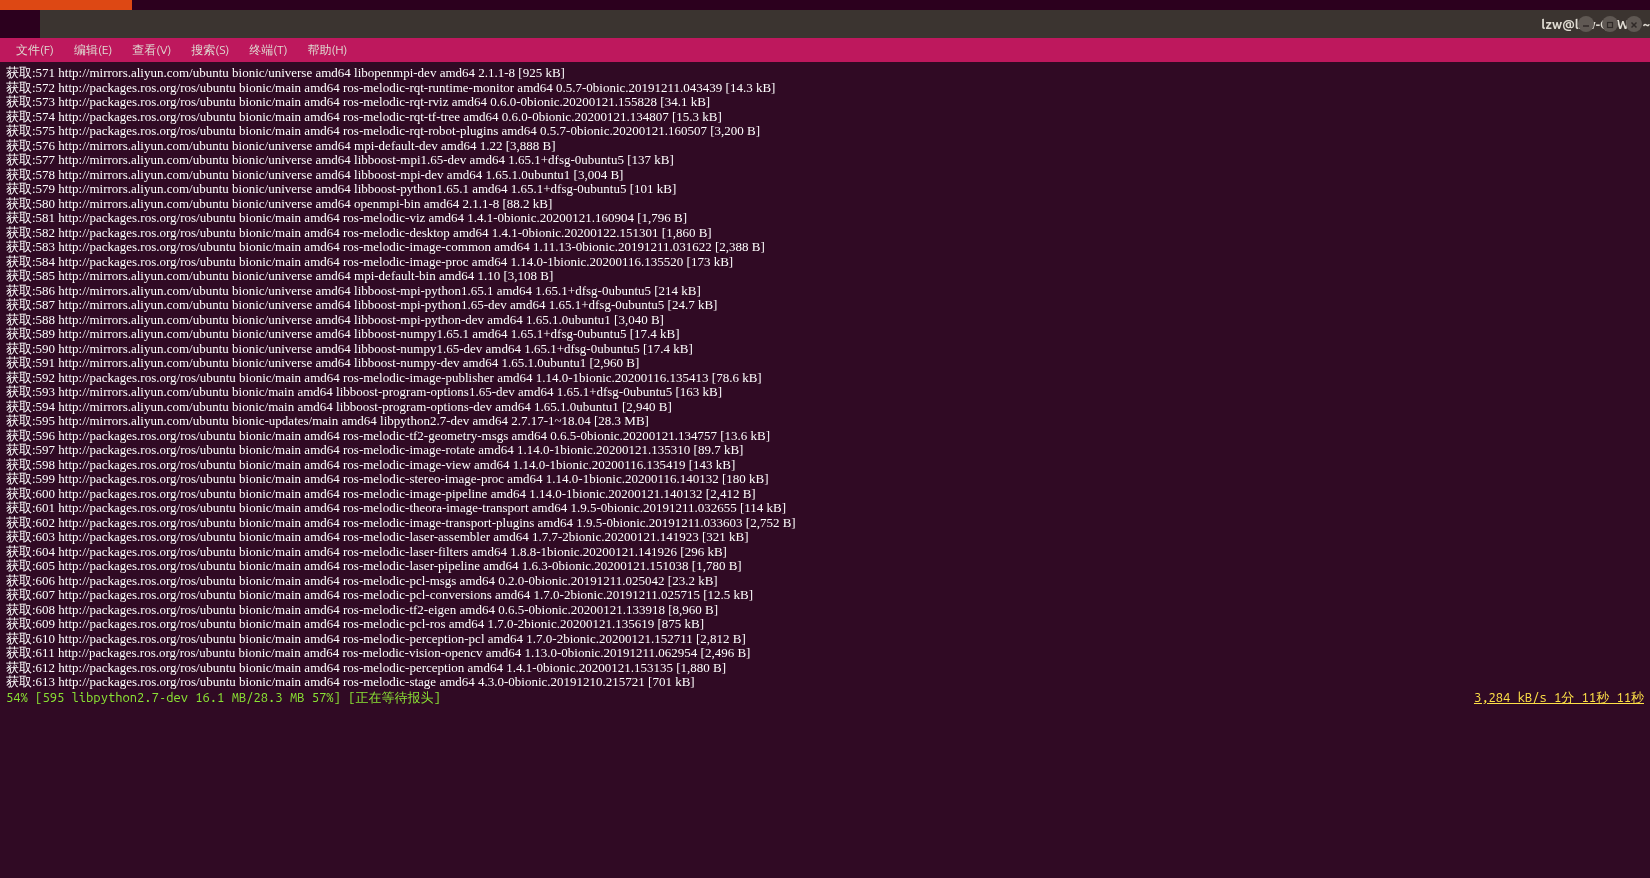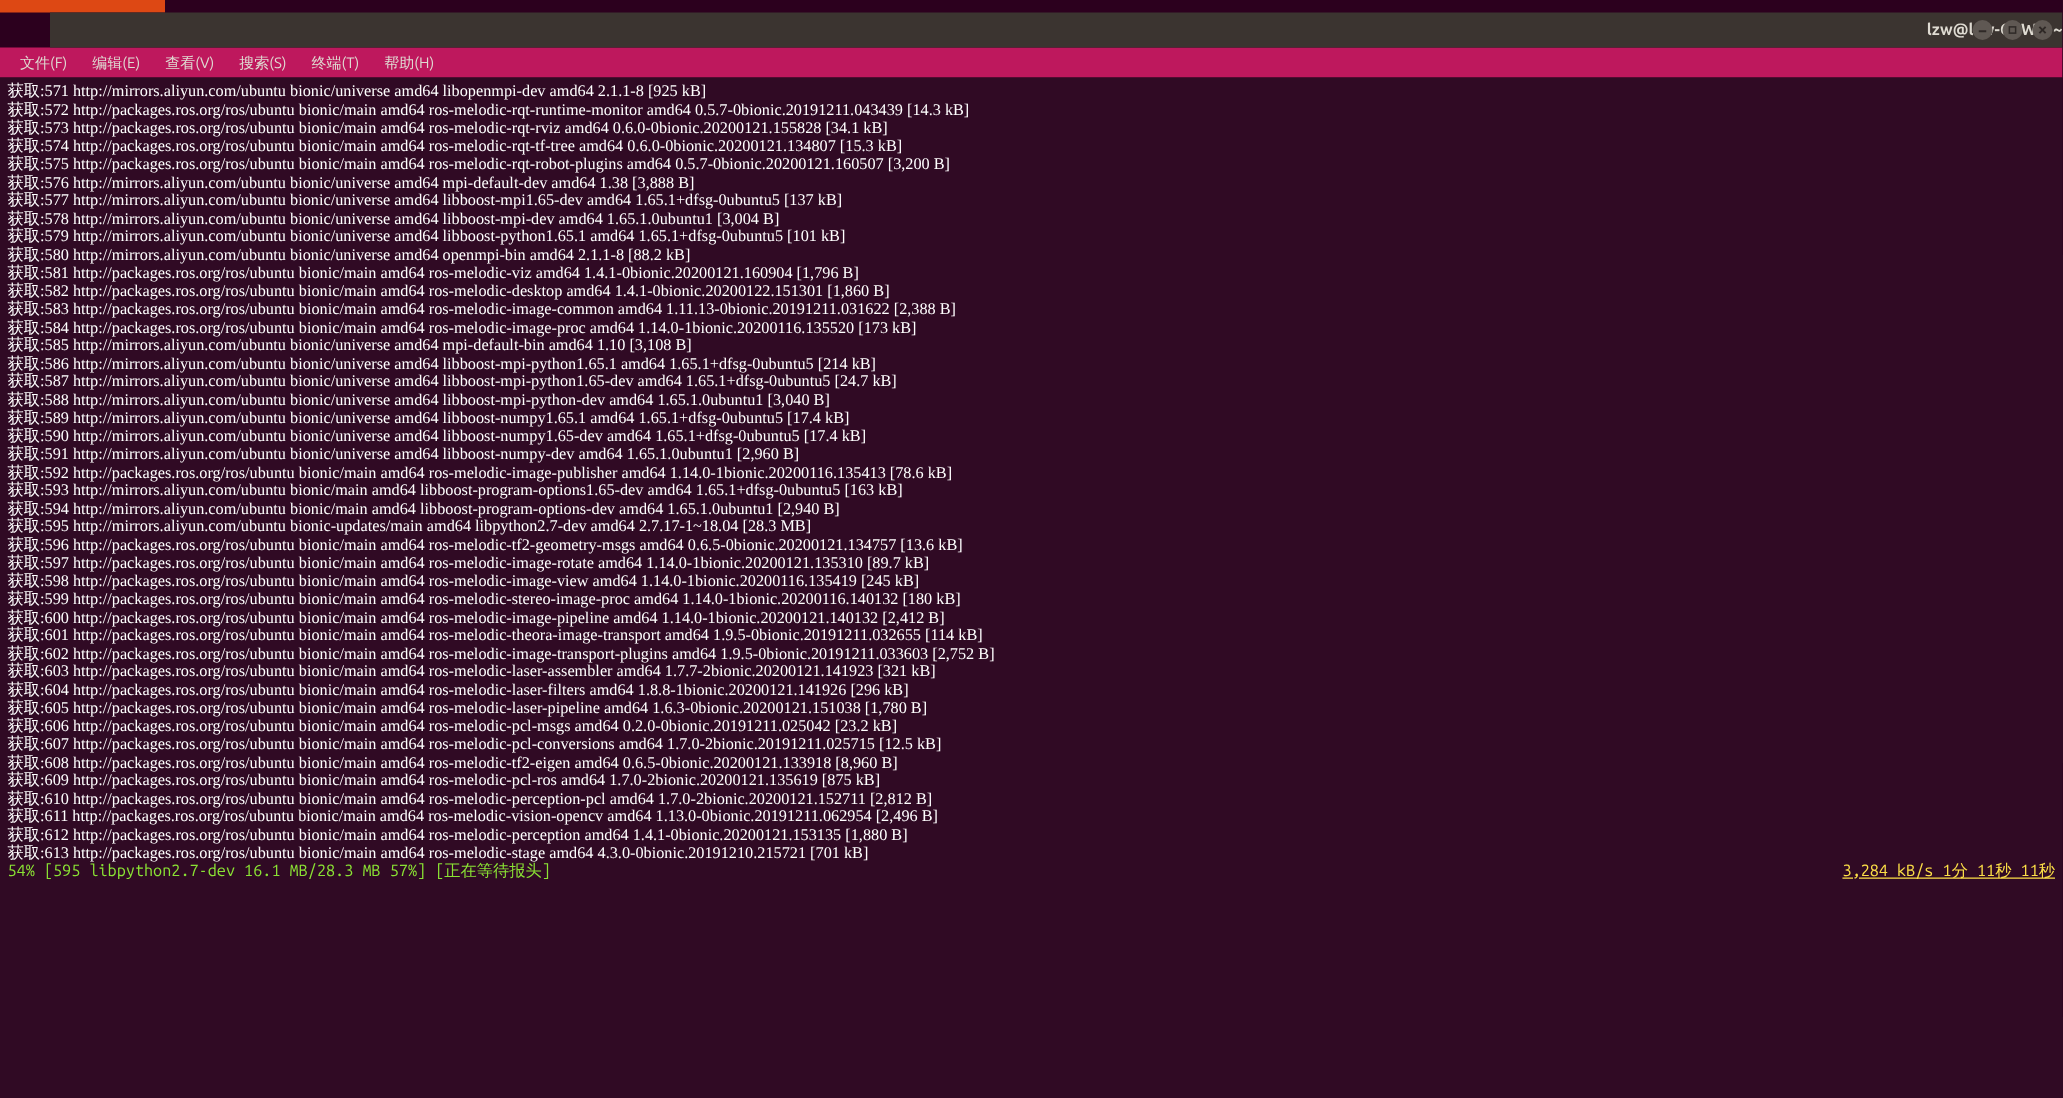--- a/index.html
+++ b/index.html
@@ -136,21 +136,21 @@
   <span class="menu-item">帮助(H)</span>
 </div>
 
 <div class="terminal-body">
   <div id="terminal-lines">
       <div class="terminal-line">获取:571 http://mirrors.aliyun.com/ubuntu bionic/universe amd64 libopenmpi-dev amd64 2.1.1-8 [925 kB]</div>
       <div class="terminal-line">获取:572 http://packages.ros.org/ros/ubuntu bionic/main amd64 ros-melodic-rqt-runtime-monitor amd64 0.5.7-0bionic.20191211.043439 [14.3 kB]</div>
       <div class="terminal-line">获取:573 http://packages.ros.org/ros/ubuntu bionic/main amd64 ros-melodic-rqt-rviz amd64 0.6.0-0bionic.20200121.155828 [34.1 kB]</div>
       <div class="terminal-line">获取:574 http://packages.ros.org/ros/ubuntu bionic/main amd64 ros-melodic-rqt-tf-tree amd64 0.6.0-0bionic.20200121.134807 [15.3 kB]</div>
       <div class="terminal-line">获取:575 http://packages.ros.org/ros/ubuntu bionic/main amd64 ros-melodic-rqt-robot-plugins amd64 0.5.7-0bionic.20200121.160507 [3,200 B]</div>
-      <div class="terminal-line">获取:576 http://mirrors.aliyun.com/ubuntu bionic/universe amd64 mpi-default-dev amd64 1.38 [3,888 B]</div>
+      <div class="terminal-line">获取:576 http://mirrors.aliyun.com/ubuntu bionic/universe amd64 mpi-default-dev amd64 1.22 [3,888 B]</div>
       <div class="terminal-line">获取:577 http://mirrors.aliyun.com/ubuntu bionic/universe amd64 libboost-mpi1.65-dev amd64 1.65.1+dfsg-0ubuntu5 [137 kB]</div>
       <div class="terminal-line">获取:578 http://mirrors.aliyun.com/ubuntu bionic/universe amd64 libboost-mpi-dev amd64 1.65.1.0ubuntu1 [3,004 B]</div>
       <div class="terminal-line">获取:579 http://mirrors.aliyun.com/ubuntu bionic/universe amd64 libboost-python1.65.1 amd64 1.65.1+dfsg-0ubuntu5 [101 kB]</div>
       <div class="terminal-line">获取:580 http://mirrors.aliyun.com/ubuntu bionic/universe amd64 openmpi-bin amd64 2.1.1-8 [88.2 kB]</div>
       <div class="terminal-line">获取:581 http://packages.ros.org/ros/ubuntu bionic/main amd64 ros-melodic-viz amd64 1.4.1-0bionic.20200121.160904 [1,796 B]</div>
       <div class="terminal-line">获取:582 http://packages.ros.org/ros/ubuntu bionic/main amd64 ros-melodic-desktop amd64 1.4.1-0bionic.20200122.151301 [1,860 B]</div>
       <div class="terminal-line">获取:583 http://packages.ros.org/ros/ubuntu bionic/main amd64 ros-melodic-image-common amd64 1.11.13-0bionic.20191211.031622 [2,388 B]</div>
       <div class="terminal-line">获取:584 http://packages.ros.org/ros/ubuntu bionic/main amd64 ros-melodic-image-proc amd64 1.14.0-1bionic.20200116.135520 [173 kB]</div>
       <div class="terminal-line">获取:585 http://mirrors.aliyun.com/ubuntu bionic/universe amd64 mpi-default-bin amd64 1.10 [3,108 B]</div>
       <div class="terminal-line">获取:586 http://mirrors.aliyun.com/ubuntu bionic/universe amd64 libboost-mpi-python1.65.1 amd64 1.65.1+dfsg-0ubuntu5 [214 kB]</div>
@@ -158,21 +158,21 @@
       <div class="terminal-line">获取:588 http://mirrors.aliyun.com/ubuntu bionic/universe amd64 libboost-mpi-python-dev amd64 1.65.1.0ubuntu1 [3,040 B]</div>
       <div class="terminal-line">获取:589 http://mirrors.aliyun.com/ubuntu bionic/universe amd64 libboost-numpy1.65.1 amd64 1.65.1+dfsg-0ubuntu5 [17.4 kB]</div>
       <div class="terminal-line">获取:590 http://mirrors.aliyun.com/ubuntu bionic/universe amd64 libboost-numpy1.65-dev amd64 1.65.1+dfsg-0ubuntu5 [17.4 kB]</div>
       <div class="terminal-line">获取:591 http://mirrors.aliyun.com/ubuntu bionic/universe amd64 libboost-numpy-dev amd64 1.65.1.0ubuntu1 [2,960 B]</div>
       <div class="terminal-line">获取:592 http://packages.ros.org/ros/ubuntu bionic/main amd64 ros-melodic-image-publisher amd64 1.14.0-1bionic.20200116.135413 [78.6 kB]</div>
       <div class="terminal-line">获取:593 http://mirrors.aliyun.com/ubuntu bionic/main amd64 libboost-program-options1.65-dev amd64 1.65.1+dfsg-0ubuntu5 [163 kB]</div>
       <div class="terminal-line">获取:594 http://mirrors.aliyun.com/ubuntu bionic/main amd64 libboost-program-options-dev amd64 1.65.1.0ubuntu1 [2,940 B]</div>
       <div class="terminal-line">获取:595 http://mirrors.aliyun.com/ubuntu bionic-updates/main amd64 libpython2.7-dev amd64 2.7.17-1~18.04 [28.3 MB]</div>
       <div class="terminal-line">获取:596 http://packages.ros.org/ros/ubuntu bionic/main amd64 ros-melodic-tf2-geometry-msgs amd64 0.6.5-0bionic.20200121.134757 [13.6 kB]</div>
       <div class="terminal-line">获取:597 http://packages.ros.org/ros/ubuntu bionic/main amd64 ros-melodic-image-rotate amd64 1.14.0-1bionic.20200121.135310 [89.7 kB]</div>
-      <div class="terminal-line">获取:598 http://packages.ros.org/ros/ubuntu bionic/main amd64 ros-melodic-image-view amd64 1.14.0-1bionic.20200116.135419 [245 kB]</div>
+      <div class="terminal-line">获取:598 http://packages.ros.org/ros/ubuntu bionic/main amd64 ros-melodic-image-view amd64 1.14.0-1bionic.20200116.135419 [143 kB]</div>
       <div class="terminal-line">获取:599 http://packages.ros.org/ros/ubuntu bionic/main amd64 ros-melodic-stereo-image-proc amd64 1.14.0-1bionic.20200116.140132 [180 kB]</div>
       <div class="terminal-line">获取:600 http://packages.ros.org/ros/ubuntu bionic/main amd64 ros-melodic-image-pipeline amd64 1.14.0-1bionic.20200121.140132 [2,412 B]</div>
       <div class="terminal-line">获取:601 http://packages.ros.org/ros/ubuntu bionic/main amd64 ros-melodic-theora-image-transport amd64 1.9.5-0bionic.20191211.032655 [114 kB]</div>
       <div class="terminal-line">获取:602 http://packages.ros.org/ros/ubuntu bionic/main amd64 ros-melodic-image-transport-plugins amd64 1.9.5-0bionic.20191211.033603 [2,752 B]</div>
       <div class="terminal-line">获取:603 http://packages.ros.org/ros/ubuntu bionic/main amd64 ros-melodic-laser-assembler amd64 1.7.7-2bionic.20200121.141923 [321 kB]</div>
       <div class="terminal-line">获取:604 http://packages.ros.org/ros/ubuntu bionic/main amd64 ros-melodic-laser-filters amd64 1.8.8-1bionic.20200121.141926 [296 kB]</div>
       <div class="terminal-line">获取:605 http://packages.ros.org/ros/ubuntu bionic/main amd64 ros-melodic-laser-pipeline amd64 1.6.3-0bionic.20200121.151038 [1,780 B]</div>
       <div class="terminal-line">获取:606 http://packages.ros.org/ros/ubuntu bionic/main amd64 ros-melodic-pcl-msgs amd64 0.2.0-0bionic.20191211.025042 [23.2 kB]</div>
       <div class="terminal-line">获取:607 http://packages.ros.org/ros/ubuntu bionic/main amd64 ros-melodic-pcl-conversions amd64 1.7.0-2bionic.20191211.025715 [12.5 kB]</div>
       <div class="terminal-line">获取:608 http://packages.ros.org/ros/ubuntu bionic/main amd64 ros-melodic-tf2-eigen amd64 0.6.5-0bionic.20200121.133918 [8,960 B]</div>

